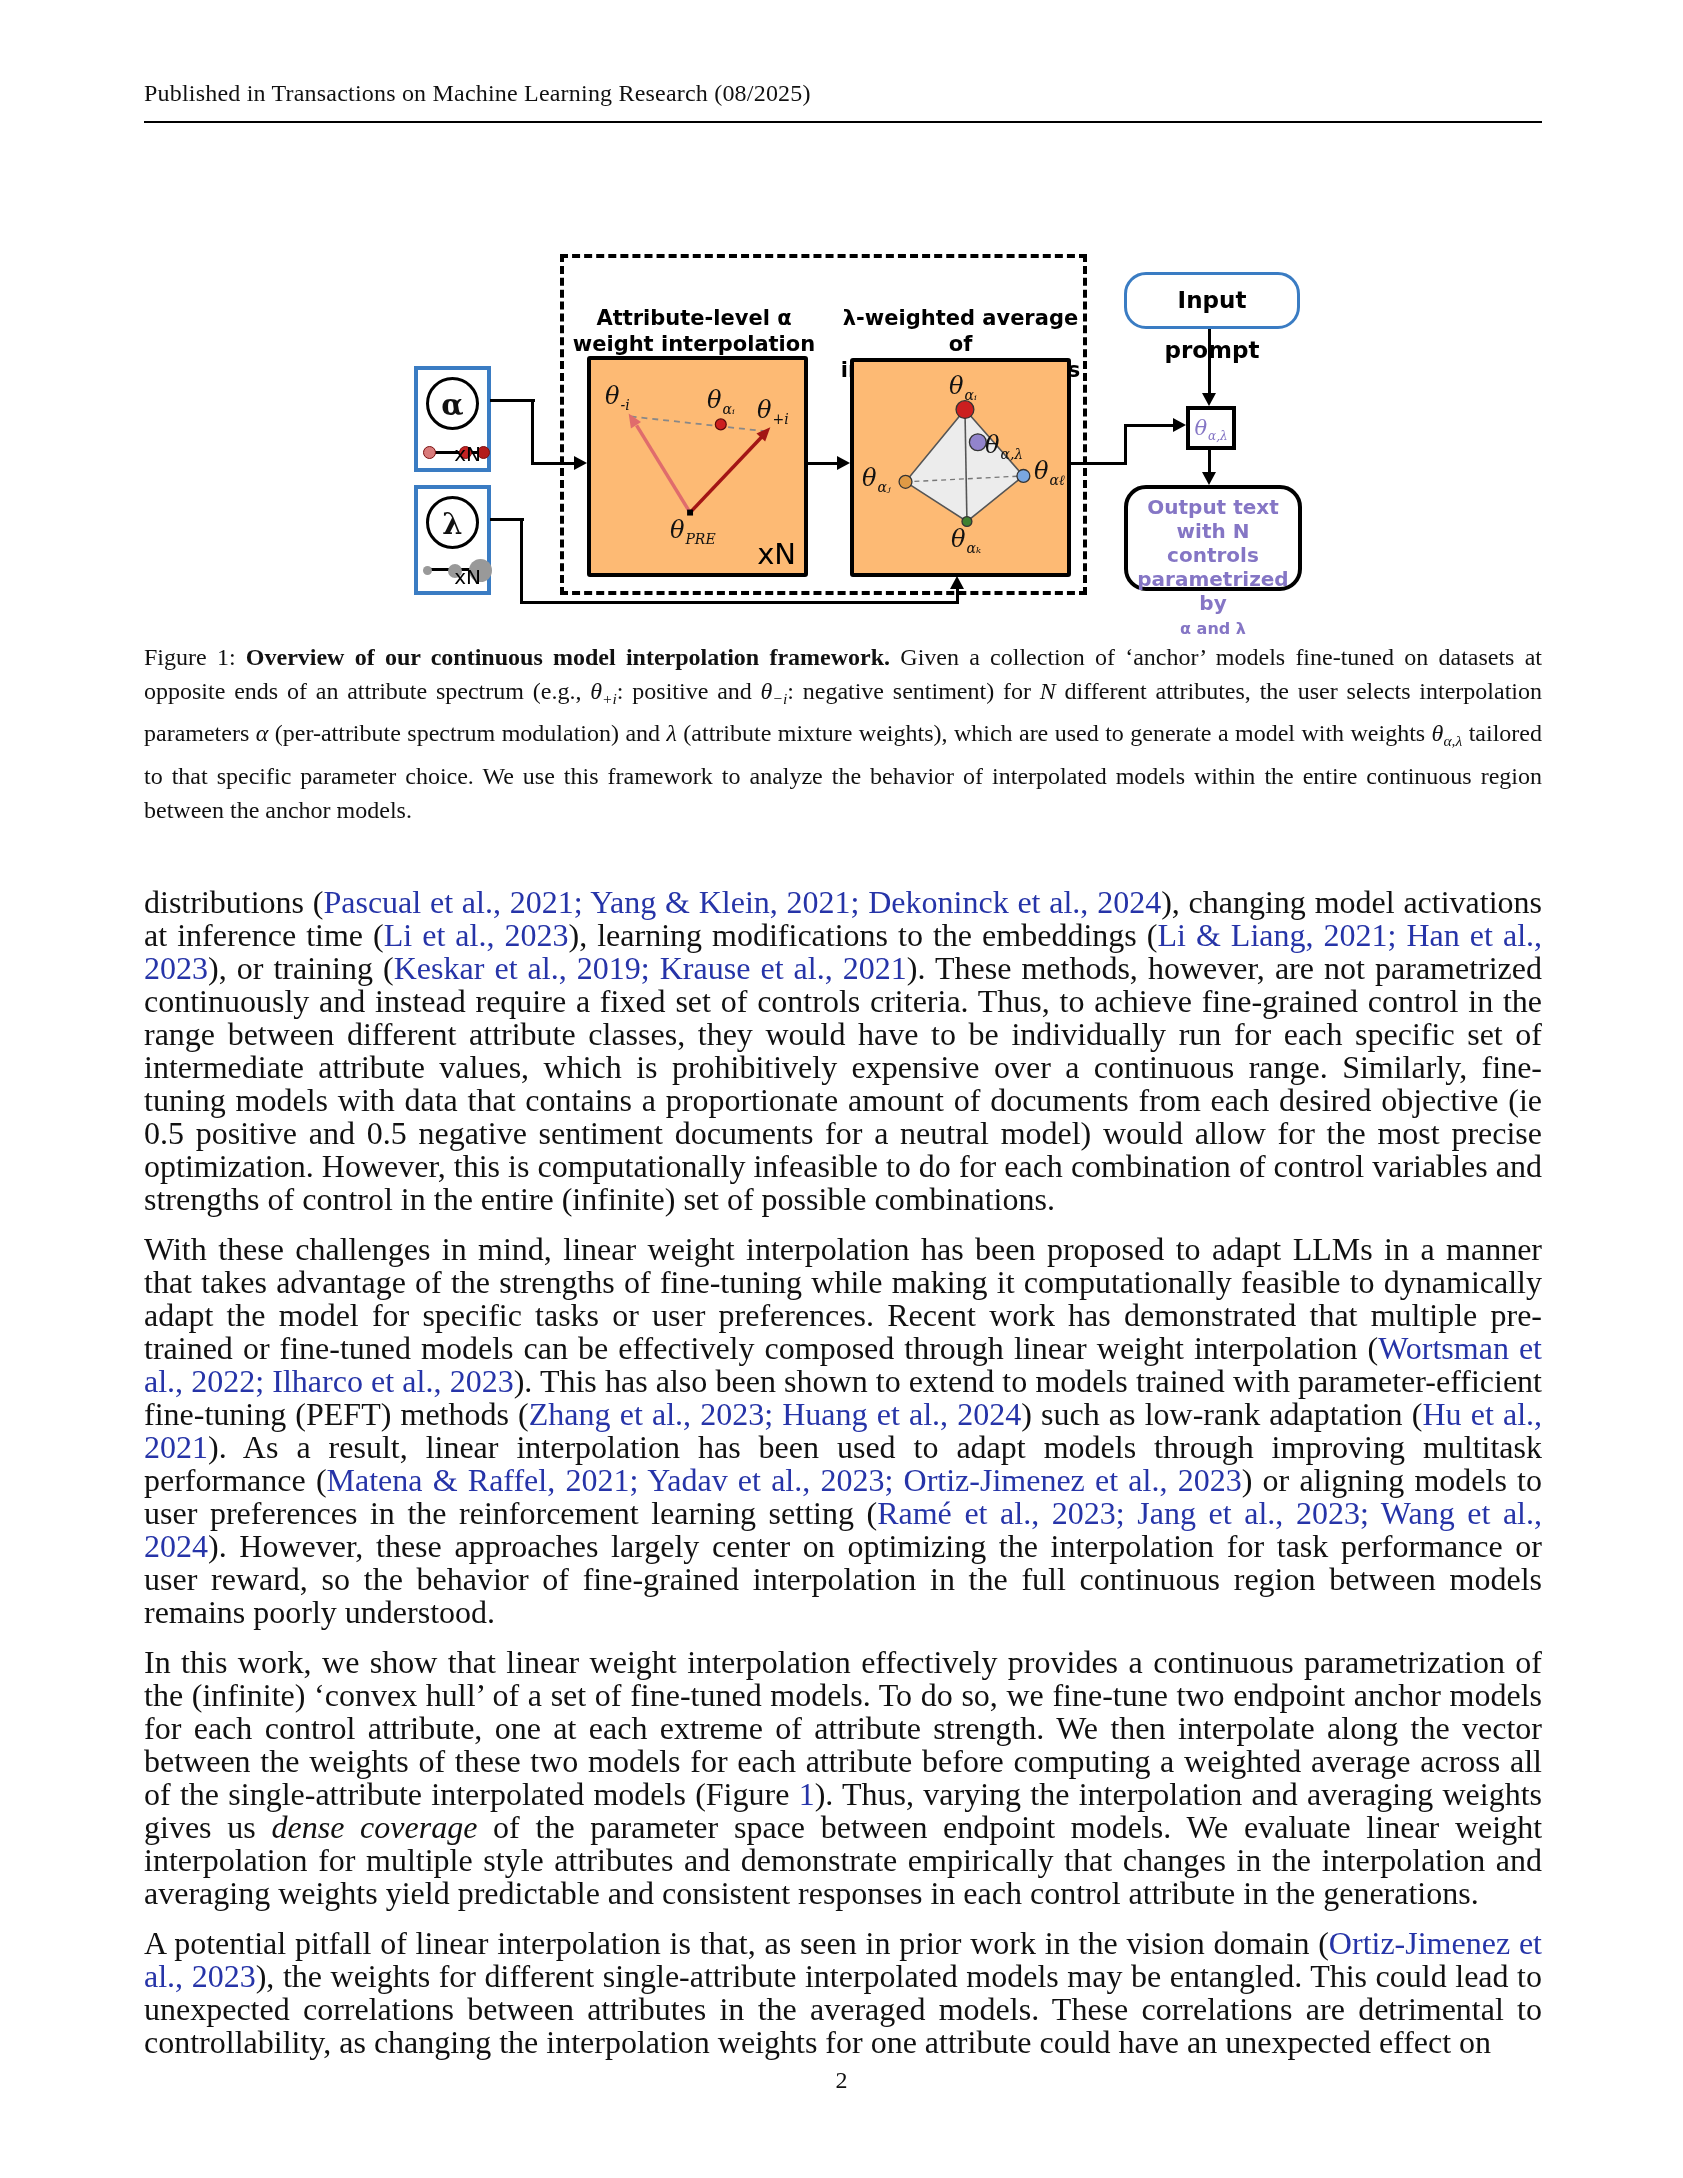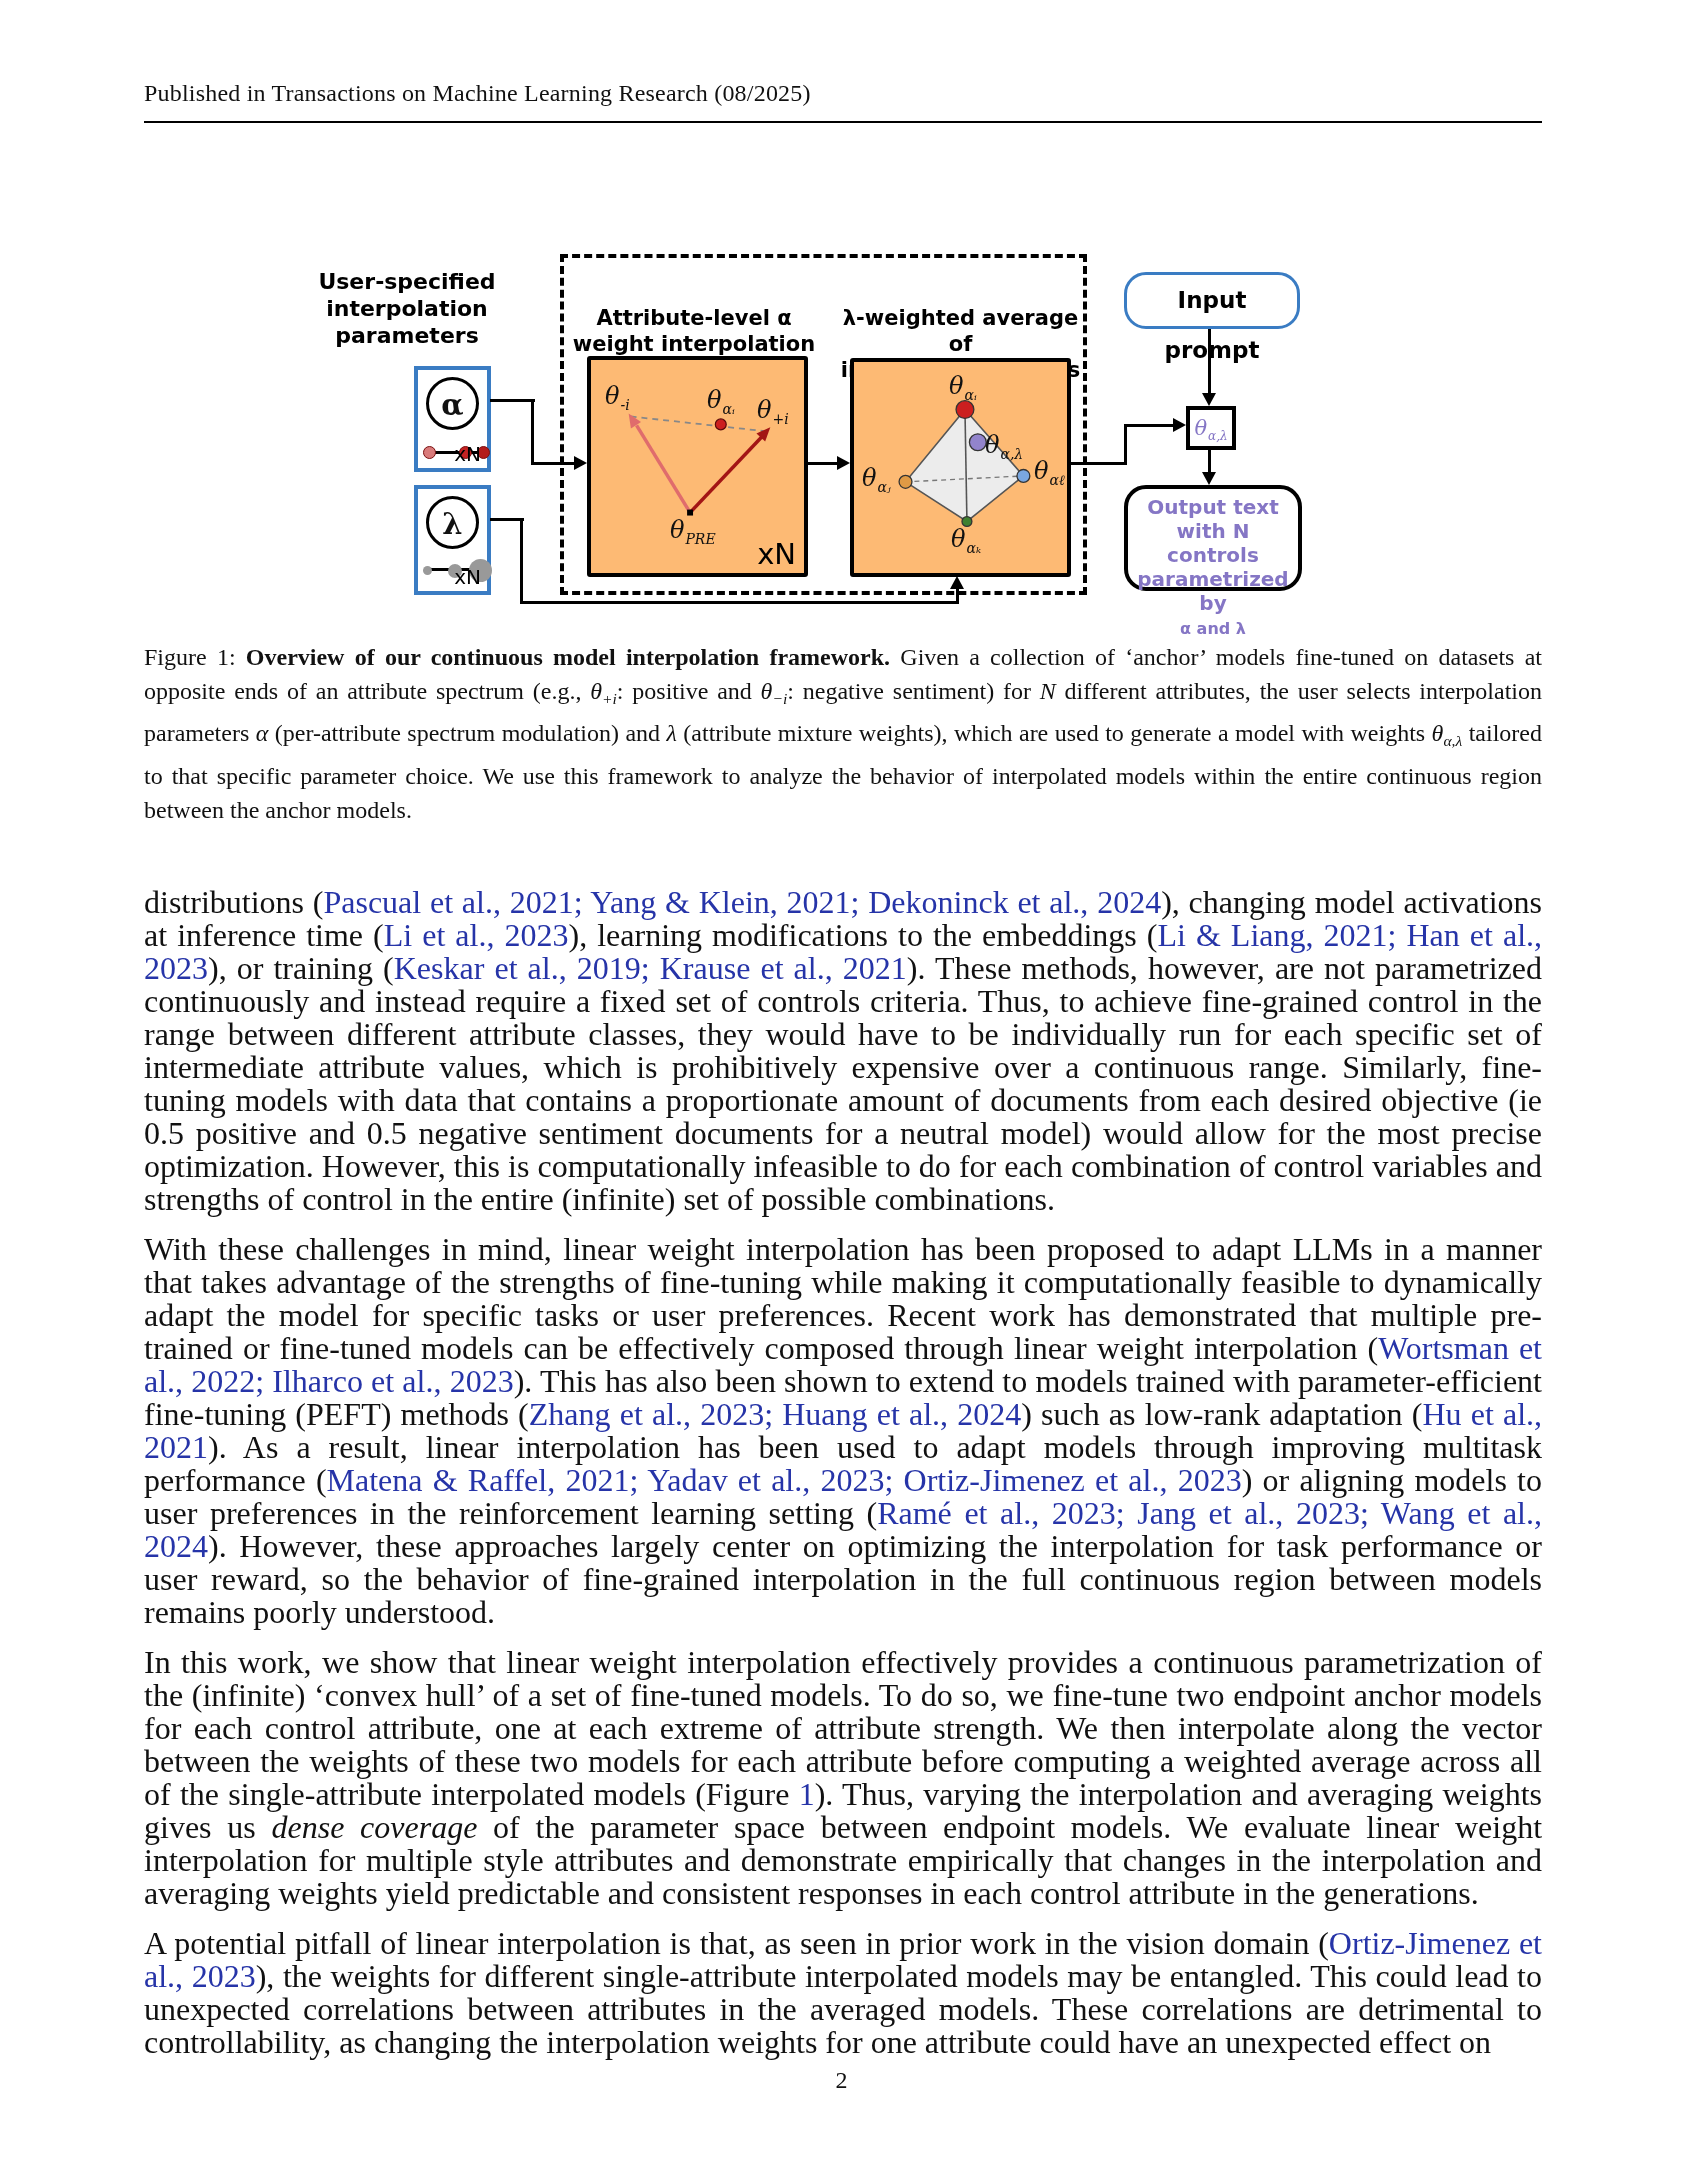--- a/index.html
+++ b/index.html
@@ -83,25 +83,20 @@
 </head>
 <body>
 
 <div class="page">
   <div class="content">
 
     <div class="pub-header">Published in Transactions on Machine Learning Research (08/2025)</div>
 
     <div class="figure">
 
-      <div class="fig-abs left-label">
-        <div>User-specified</div>
-        <div>interpolation</div>
-        <div>parameters</div>
-      </div>
 
       <div class="fig-abs param-box alpha-box">
         <div class="param-circle">α</div>
         <div class="slider alpha-slider">
           <div class="track"></div>
           <div class="dot" style="left:0px; top:5px; width:13px; height:13px; background:#d97b7b; border:1px solid #7a1010;"></div>
           <div class="dot" style="left:36px; top:5px; width:13px; height:13px; background:#c32222; border:1px solid #7a1010;"></div>
           <div class="dot" style="left:54px; top:5px; width:13px; height:13px; background:#b31b1b; border:1px solid #7a1010;"></div>
         </div>
         <div class="xn">xN</div>

